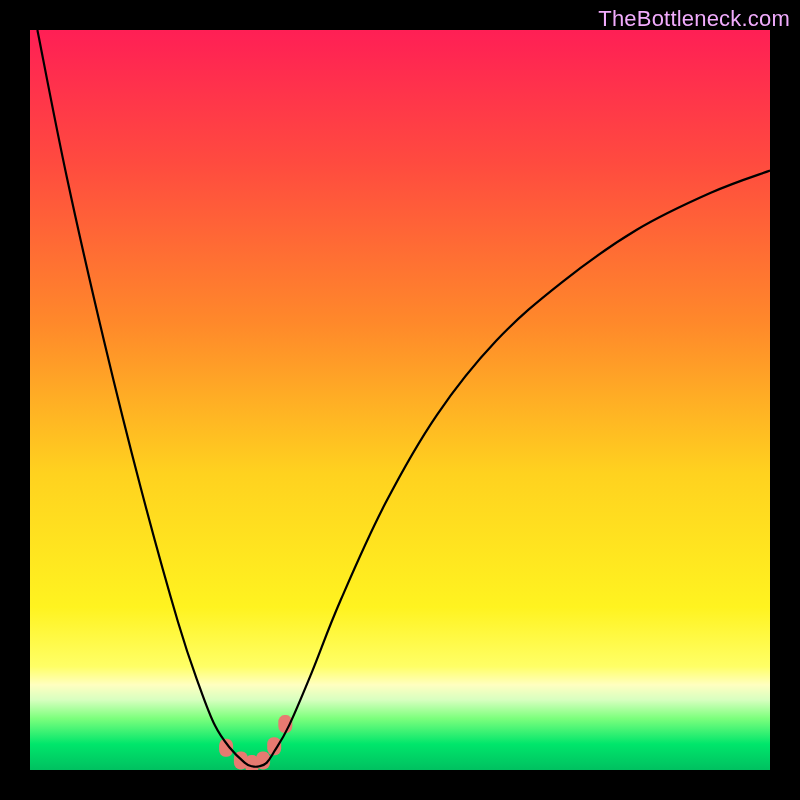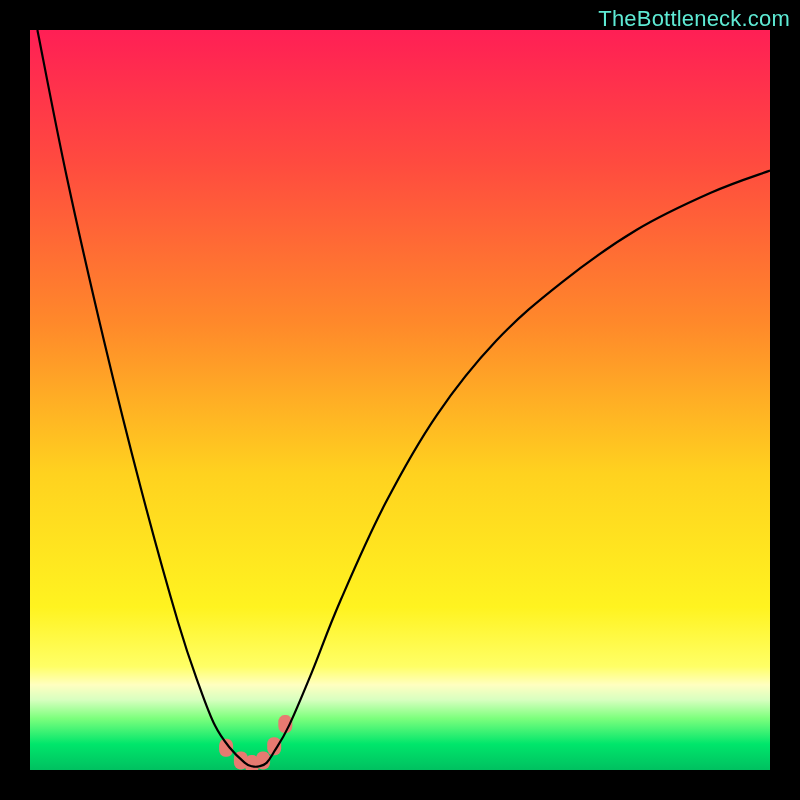--- a/index.html
+++ b/index.html
@@ -23,21 +23,21 @@
     position: absolute;
     left: 0;
     top: 0;
     width: 740px;
     height: 740px;
   }
   .watermark {
     position: absolute;
     top: 6px;
     right: 10px;
-    color: #5eead4;
+    color: #f0abfc;
     font-size: 22px;
     font-weight: 500;
     letter-spacing: 0.2px;
   }
   svg {
     display: block;
   }
 </style>
 </head>
 <body>

